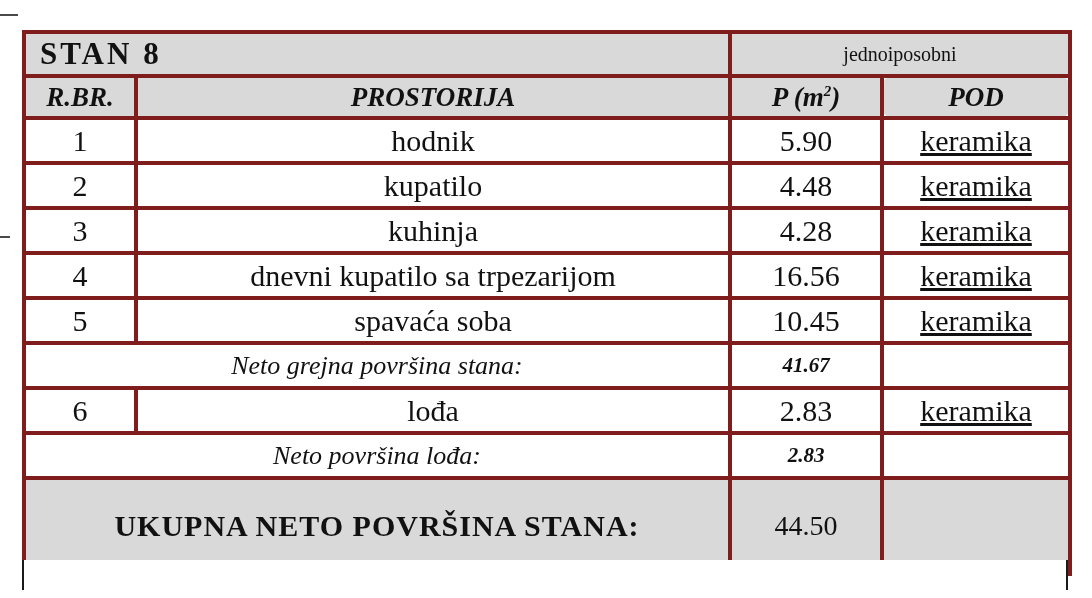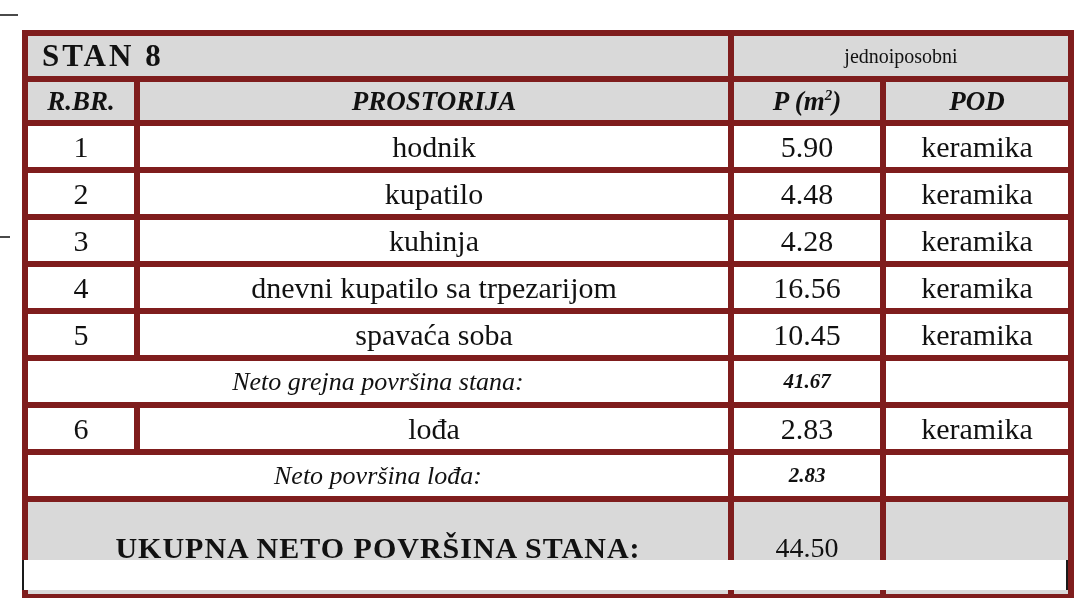--- a/index.html
+++ b/index.html
@@ -34,21 +34,21 @@
     left: 22px;
     top: 30px;
     width: 1046px;
   }
   table.spec {
     border-collapse: collapse;
     width: 1046px;
     table-layout: fixed;
   }
   table.spec td {
-    border: 6px solid #7f1d1d;
+    border: 4px solid #7f1d1d;
     padding: 0 6px;
     vertical-align: middle;
     text-align: center;
     line-height: 1.05;
     white-space: nowrap;
     overflow: hidden;
   }
   
   col.c-num  { width: 112px; }
   col.c-room { width: 594px; }
@@ -86,21 +86,21 @@
   }
   .head-area sup { font-size: 15px; }
 
   tr.data-row td {
     height: 41px;
     font-size: 30px;
   }
   .cell-num { font-size: 29px; }
   .cell-room { font-size: 30px; }
   .cell-area { font-size: 30px; }
-  .cell-floor { font-size: 30px; }
+  .cell-floor { font-size: 30px; text-decoration: underline; }
 
   tr.sum-row td {
     height: 41px;
   }
   .sum-label {
     font-style: italic;
     font-size: 26px;
   }
   .sum-value {
     font-style: italic;

